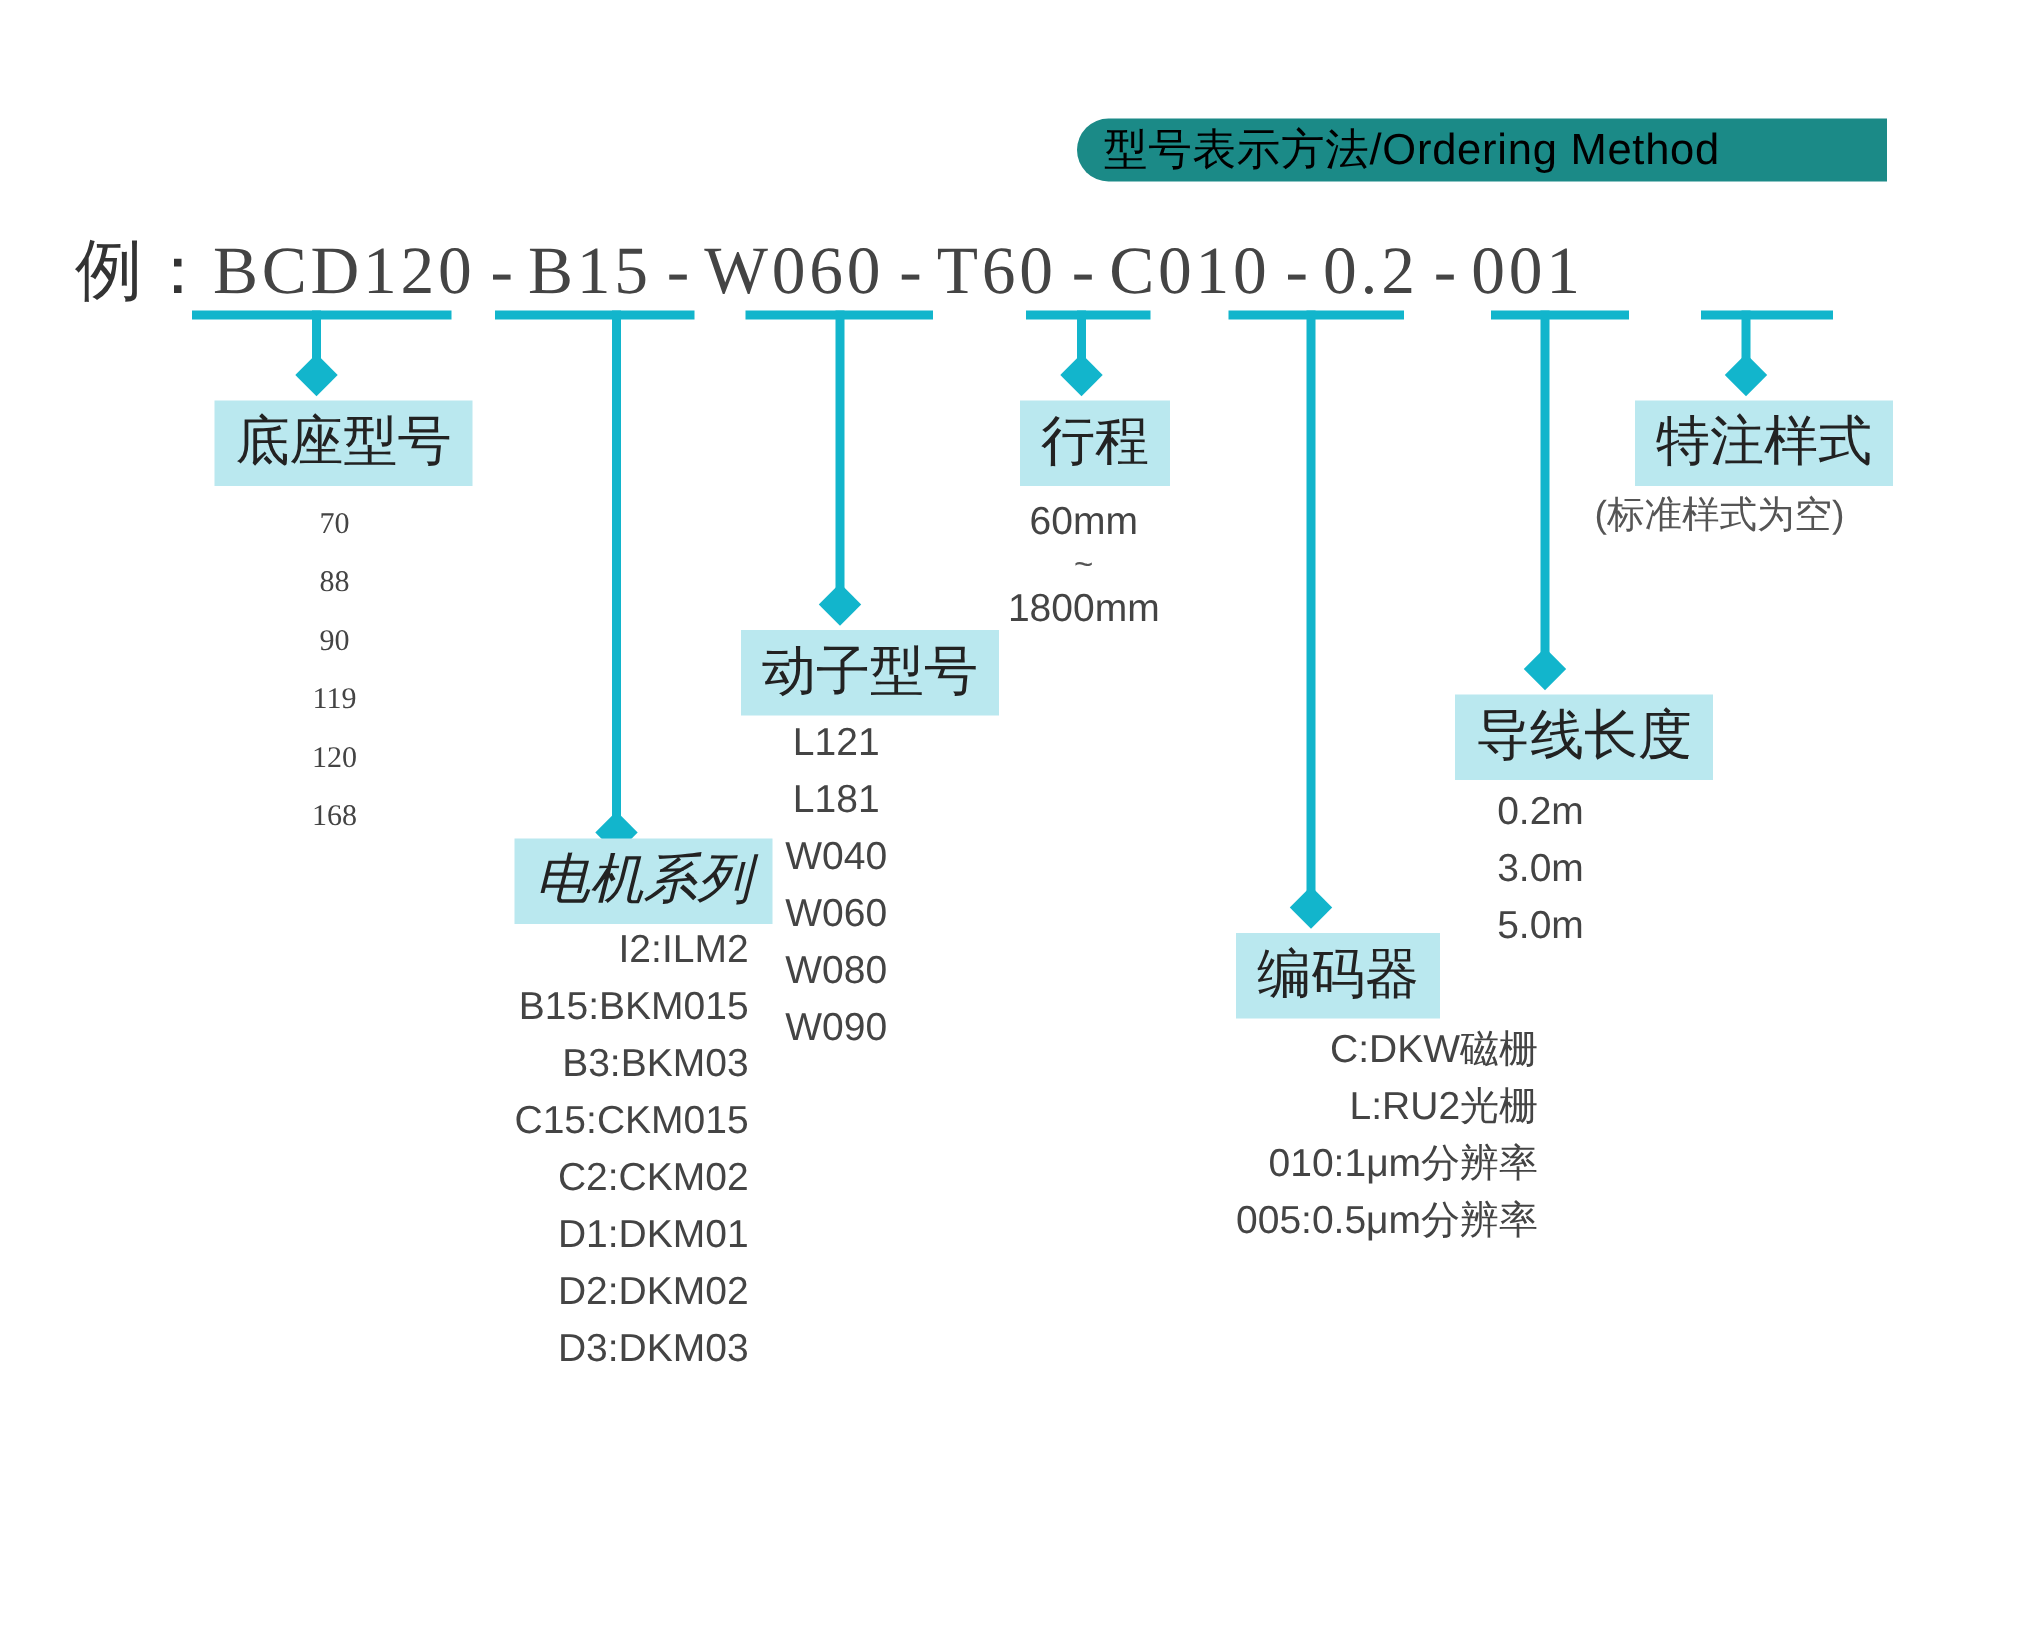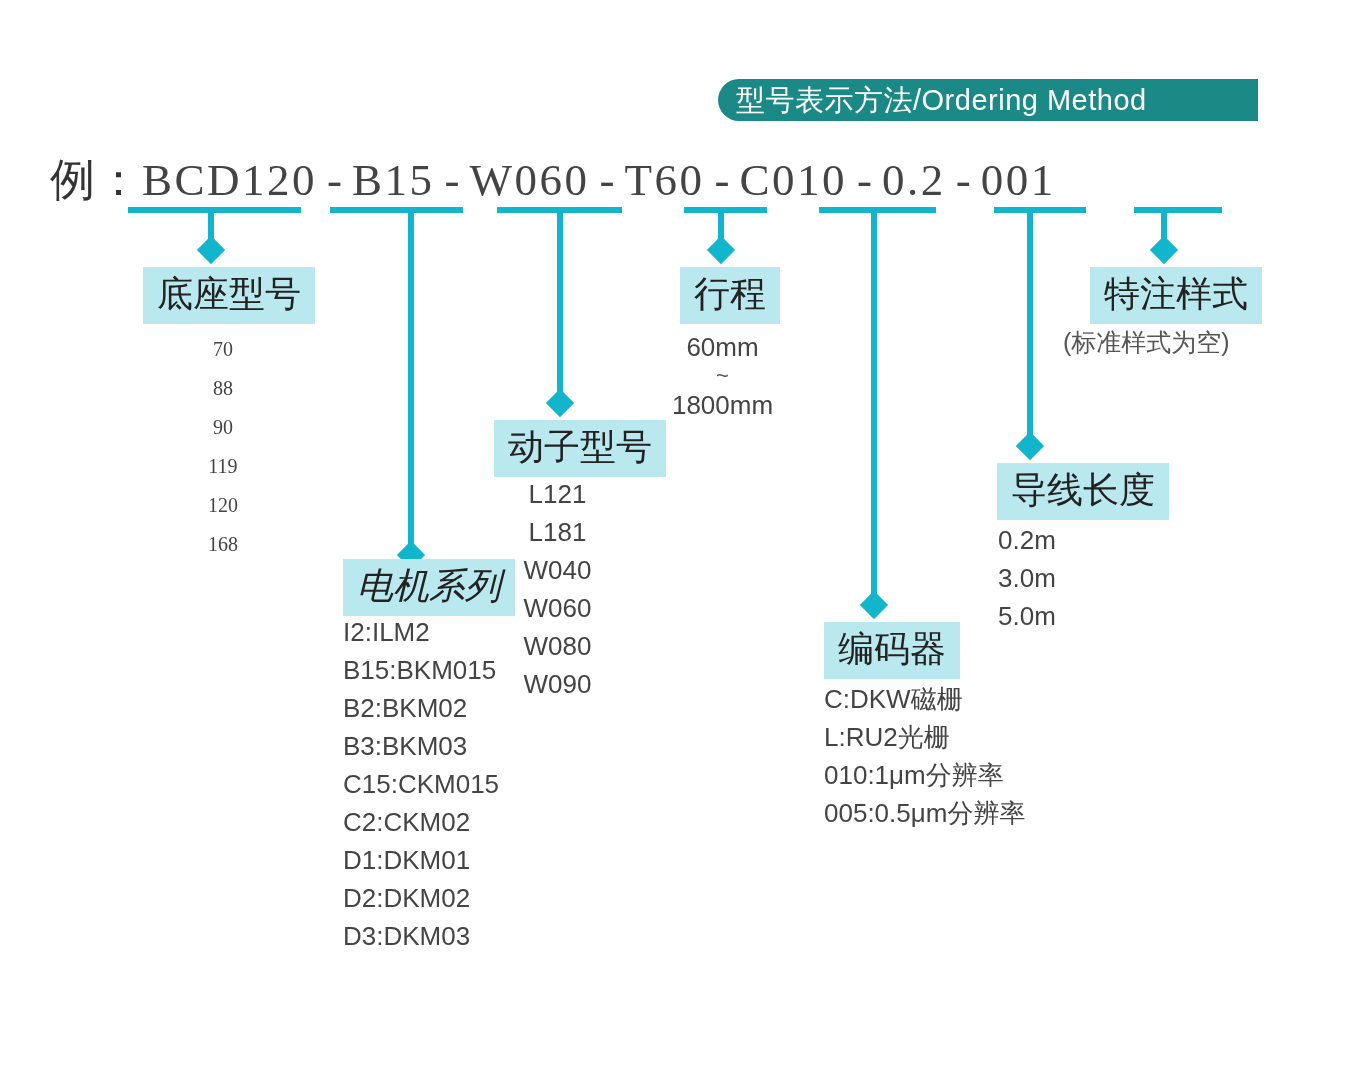--- a/index.html
+++ b/index.html
@@ -16,21 +16,21 @@
     position:absolute;
     left:718px;top:79px;
     width:540px;height:42px;
     background:#1b8a87;
     border-radius:21px 0 0 21px;
     display:flex;align-items:center;
     box-sizing:border-box;
     padding-left:18px;
   }
   .title-pill span{
-    color:#ffffff;
+    color:#000000;
     font-size:29px;
     letter-spacing:.5px;
     white-space:nowrap;
     line-height:1;
   }
 
   
   .model-row{
     position:absolute;
     left:50px;top:150px;
@@ -76,21 +76,21 @@
   
   .opts{position:absolute;white-space:nowrap;}
   .opts div{color:#444;}
 
   .serif-list div{
     font-family:"Liberation Serif","DejaVu Serif",serif;
     font-size:20px;line-height:39px;
     text-align:center;
   }
   .sans-list div{
-    font-size:26px;line-height:38px;
+    font-size:26px;line-height:38px;text-align:right;
   }
   .center-list div{text-align:center;}
   .note{
     position:absolute;
     font-size:25px;color:#555;white-space:nowrap;
   }
   .tilde{
     display:block;text-align:center;
     font-size:22px;line-height:20px;color:#555;
   }
@@ -143,36 +143,35 @@
   <div class="diamond" style="left:711px;top:240px;"></div>
   <div class="diamond" style="left:864px;top:595px;"></div>
   <div class="diamond" style="left:1020px;top:436px;"></div>
   <div class="diamond" style="left:1154px;top:240px;"></div>
 
   <div class="chip" style="left:143px;top:267px;">底座型号</div>
   <div class="chip" style="left:343px;top:559px;font-style:italic;">电机系列</div>
   <div class="chip" style="left:494px;top:420px;">动子型号</div>
   <div class="chip" style="left:680px;top:267px;">行程</div>
   <div class="chip" style="left:824px;top:622px;">编码器</div>
-  <div class="chip" style="left:997px;top:463px;">导线长度</div>
+  <div class="chip" style="left:970px;top:463px;">导线长度</div>
   <div class="chip" style="left:1090px;top:267px;">特注样式</div>
 
   <div class="opts serif-list center-list" style="left:158px;top:330px;width:130px;">
     <div>70</div>
     <div>88</div>
     <div>90</div>
     <div>119</div>
     <div>120</div>
     <div>168</div>
   </div>
 
   <div class="opts sans-list" style="left:343px;top:613px;">
     <div>I2:ILM2</div>
     <div>B15:BKM015</div>
-    <div>B2:BKM02</div>
     <div>B3:BKM03</div>
     <div>C15:CKM015</div>
     <div>C2:CKM02</div>
     <div>D1:DKM01</div>
     <div>D2:DKM02</div>
     <div>D3:DKM03</div>
   </div>
 
   <div class="opts sans-list center-list" style="left:500px;top:475px;width:115px;">
     <div>L121</div>

